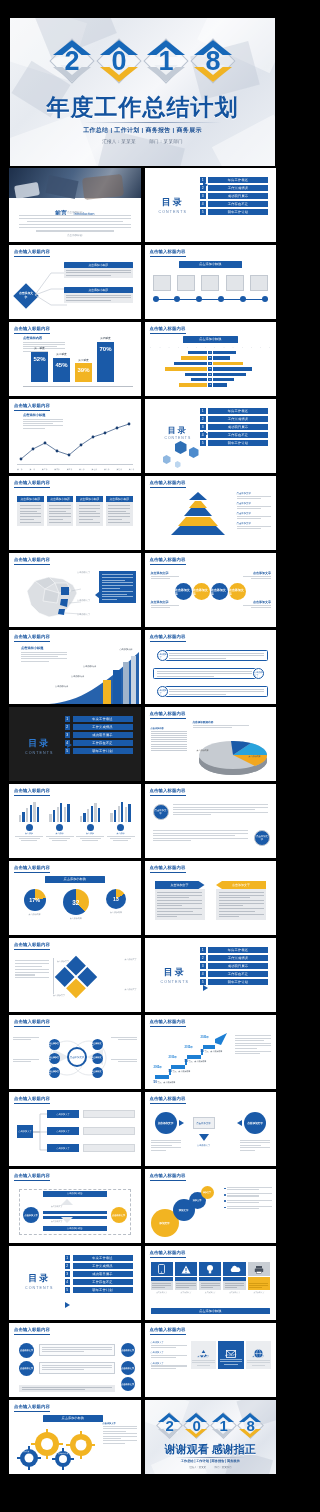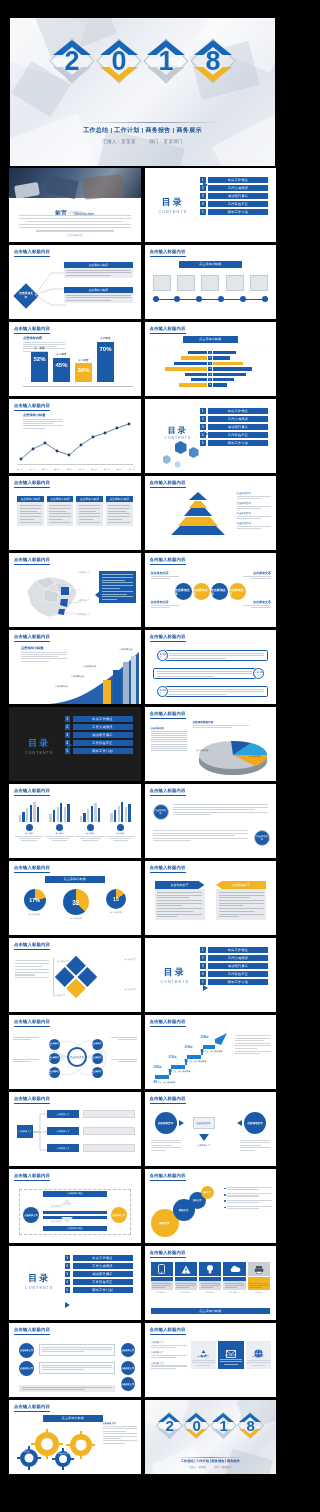--- a/index.html
+++ b/index.html
@@ -190,20 +190,21 @@
         <div class="dig">
           <div class="dia"></div>
           <div class="chev chev-up"></div>
           <div class="chev chev-up-in"></div>
           <div class="chev chev-dn"></div>
           <div class="chev chev-dn-in"></div>
           <span class="dnum">8</span>
         </div>
       </div>
 
+      <div class="cover-title">年度工作总结计划</div>
       <div class="cover-rule"></div>
       <div class="cover-sub">工作总结 | 工作计划 | 商务报告 | 商务展示</div>
       <div class="cover-meta">
         <span>汇报人：某某某</span>
         <span>部门：某某部门</span>
       </div>
     </div>
   </div>
 
   <div class="grid">
@@ -1480,20 +1481,21 @@
         </div>
         <div class="dig" style="width:27px;height:27px;">
           <div class="dia" style="left:4px;top:4px;width:19px;height:19px;"></div>
           <div class="chev" style="left:2px;top:1px;border-left:11px solid transparent;border-right:11px solid transparent;border-bottom:9px solid #1667b8;"></div>
           <div class="chev" style="left:6px;top:5px;border-left:7px solid transparent;border-right:7px solid transparent;border-bottom:6px solid #edf0f4;"></div>
           <div class="chev" style="left:2px;bottom:1px;border-left:11px solid transparent;border-right:11px solid transparent;border-top:9px solid #f0b323;"></div>
           <div class="chev" style="left:6px;bottom:5px;border-left:7px solid transparent;border-right:7px solid transparent;border-top:6px solid #edf0f4;"></div>
           <span class="dnum" style="font-size:15px;">8</span>
         </div>
       </div>
+      <div style="position:absolute;left:0;right:0;top:42px;text-align:center;font-size:11px;font-weight:bold;color:#14539e;text-shadow:0 1px 0 #fff;">谢谢观看 感谢指正</div>
       <div style="position:absolute;left:30px;right:30px;top:57px;height:.6px;background:linear-gradient(to right,rgba(20,83,158,0),#7d93b3,rgba(20,83,158,0));"></div>
       <div style="position:absolute;left:0;right:0;top:59px;text-align:center;font-size:3.2px;font-weight:bold;color:#1a4f93;">工作总结 | 工作计划 | 商务报告 | 商务展示</div>
       <div style="position:absolute;left:0;right:0;top:66px;text-align:center;font-size:2.4px;color:#5d6b80;">
         <span style="margin:0 4px;">汇报人：某某某</span>
         <span style="margin:0 4px;">部门：某某部门</span>
       </div>
     </div>
 
   </div>
 </div>

